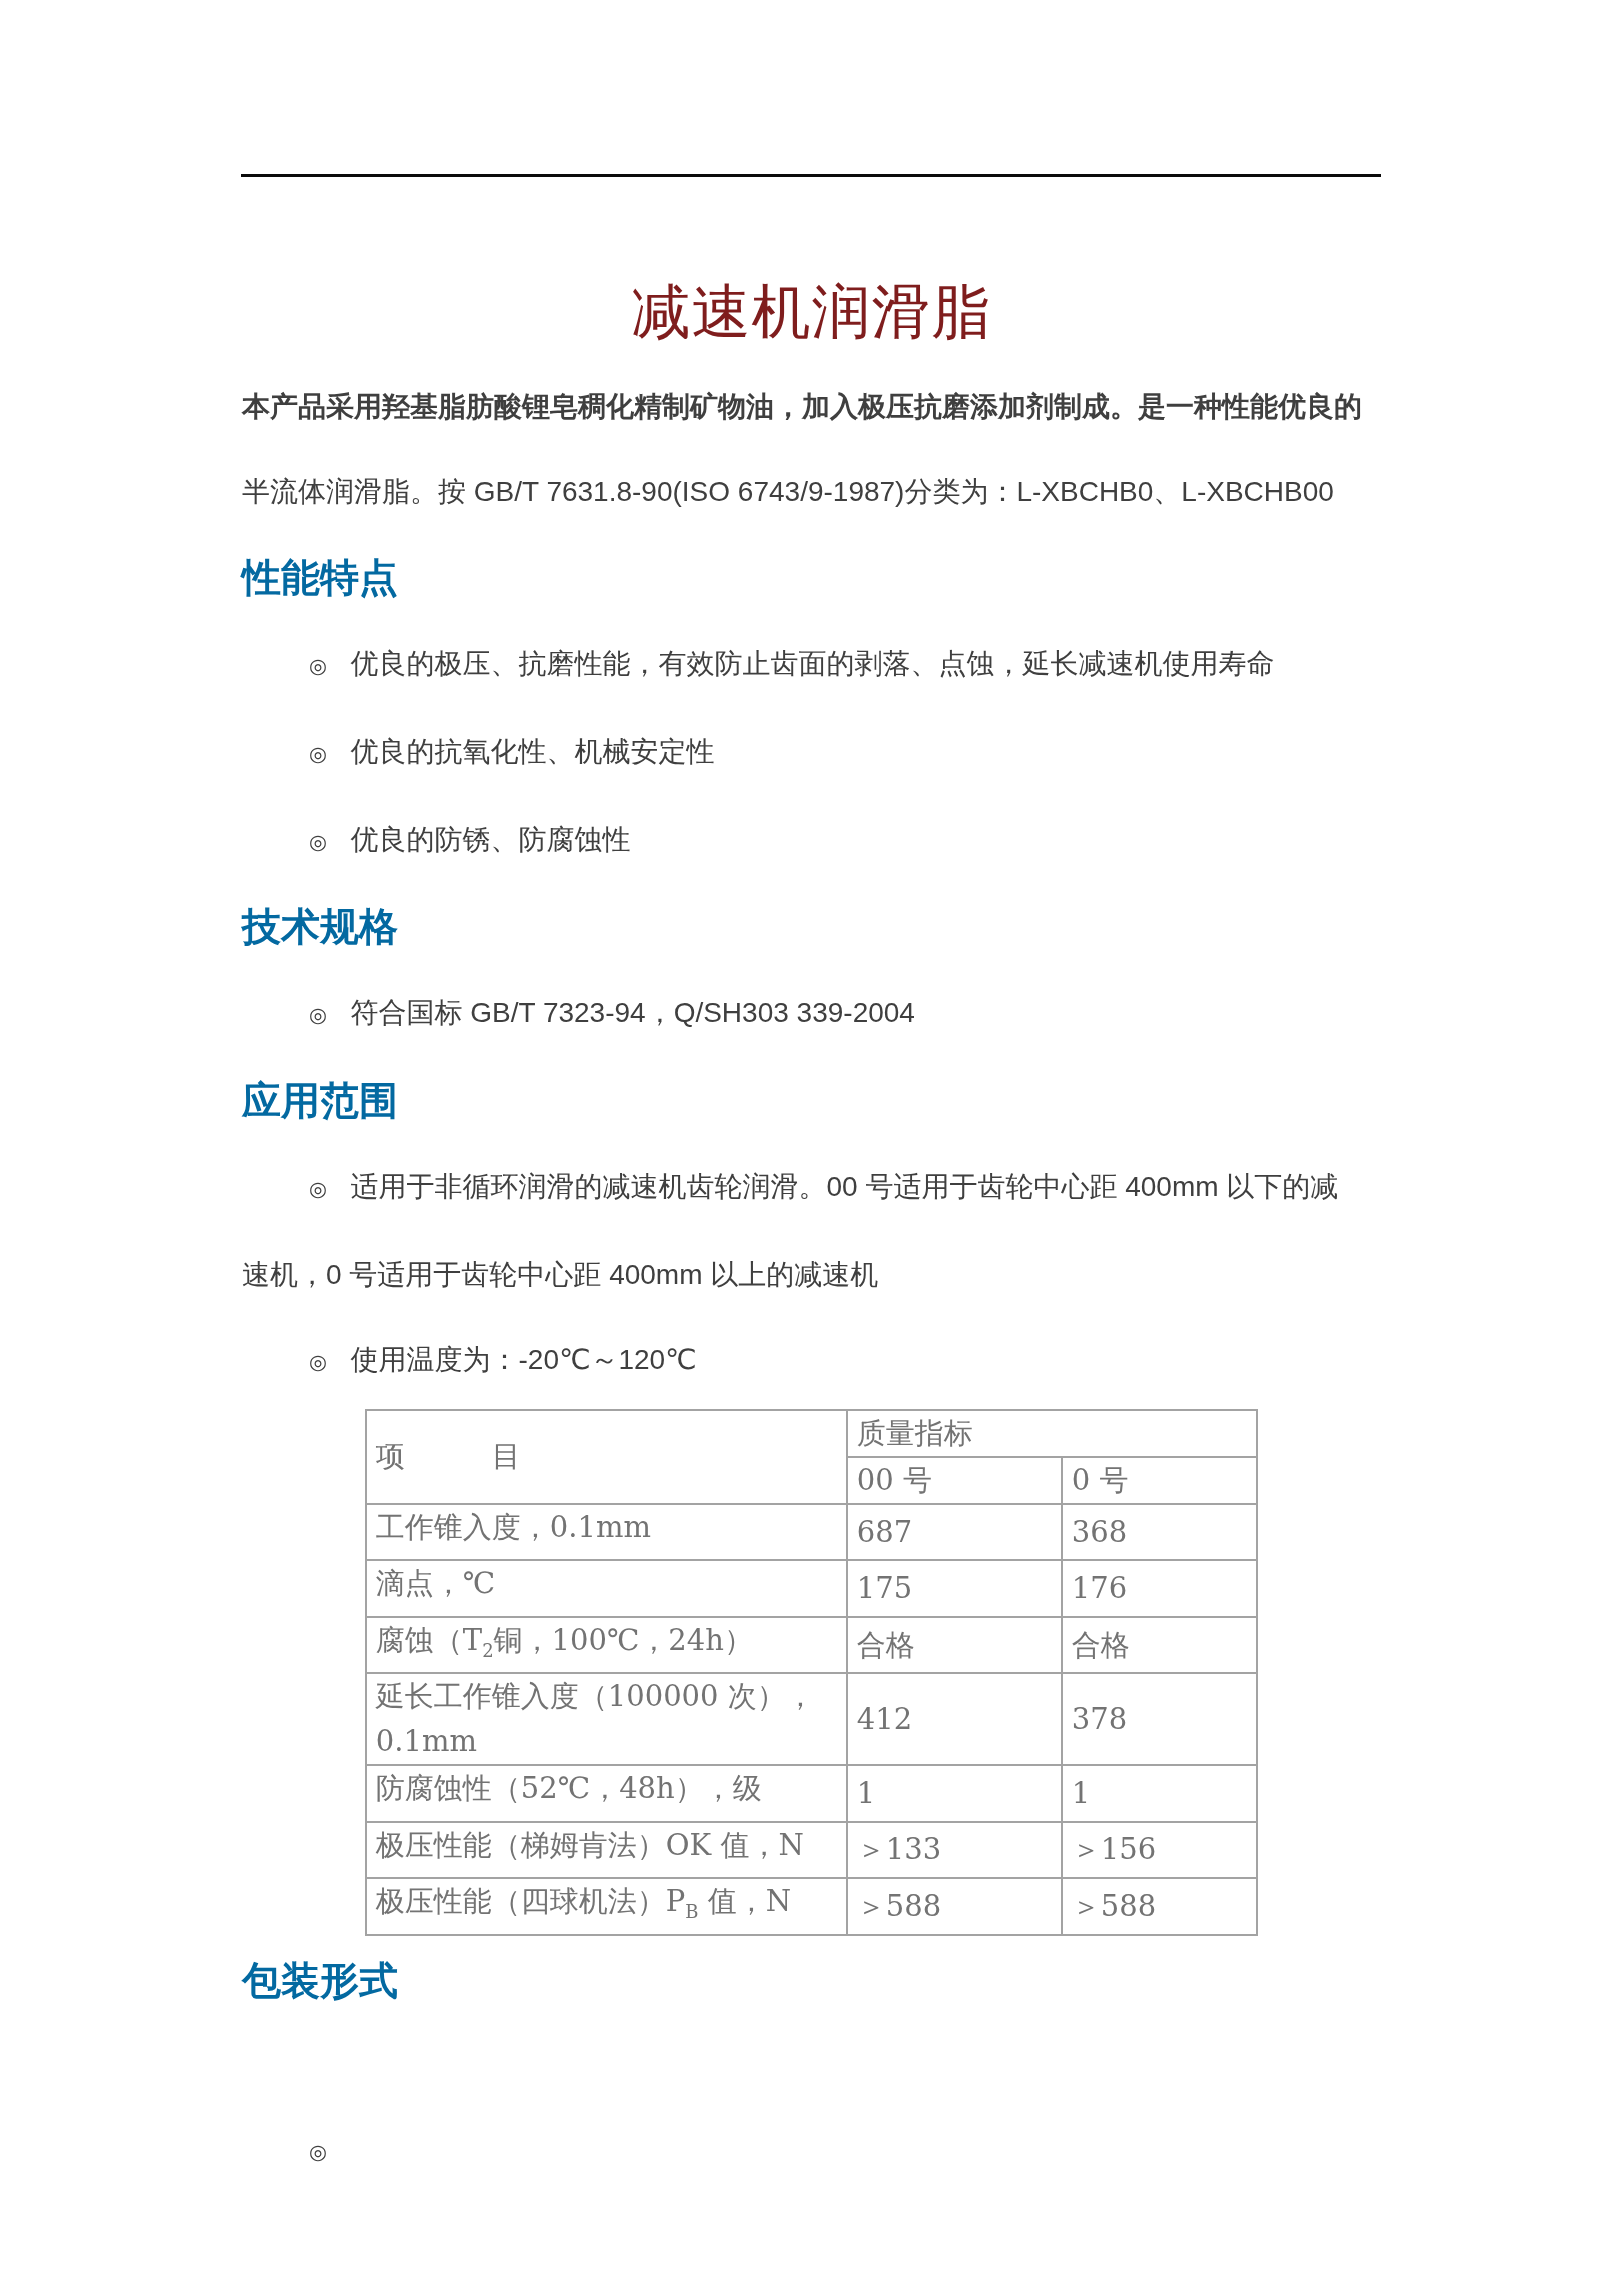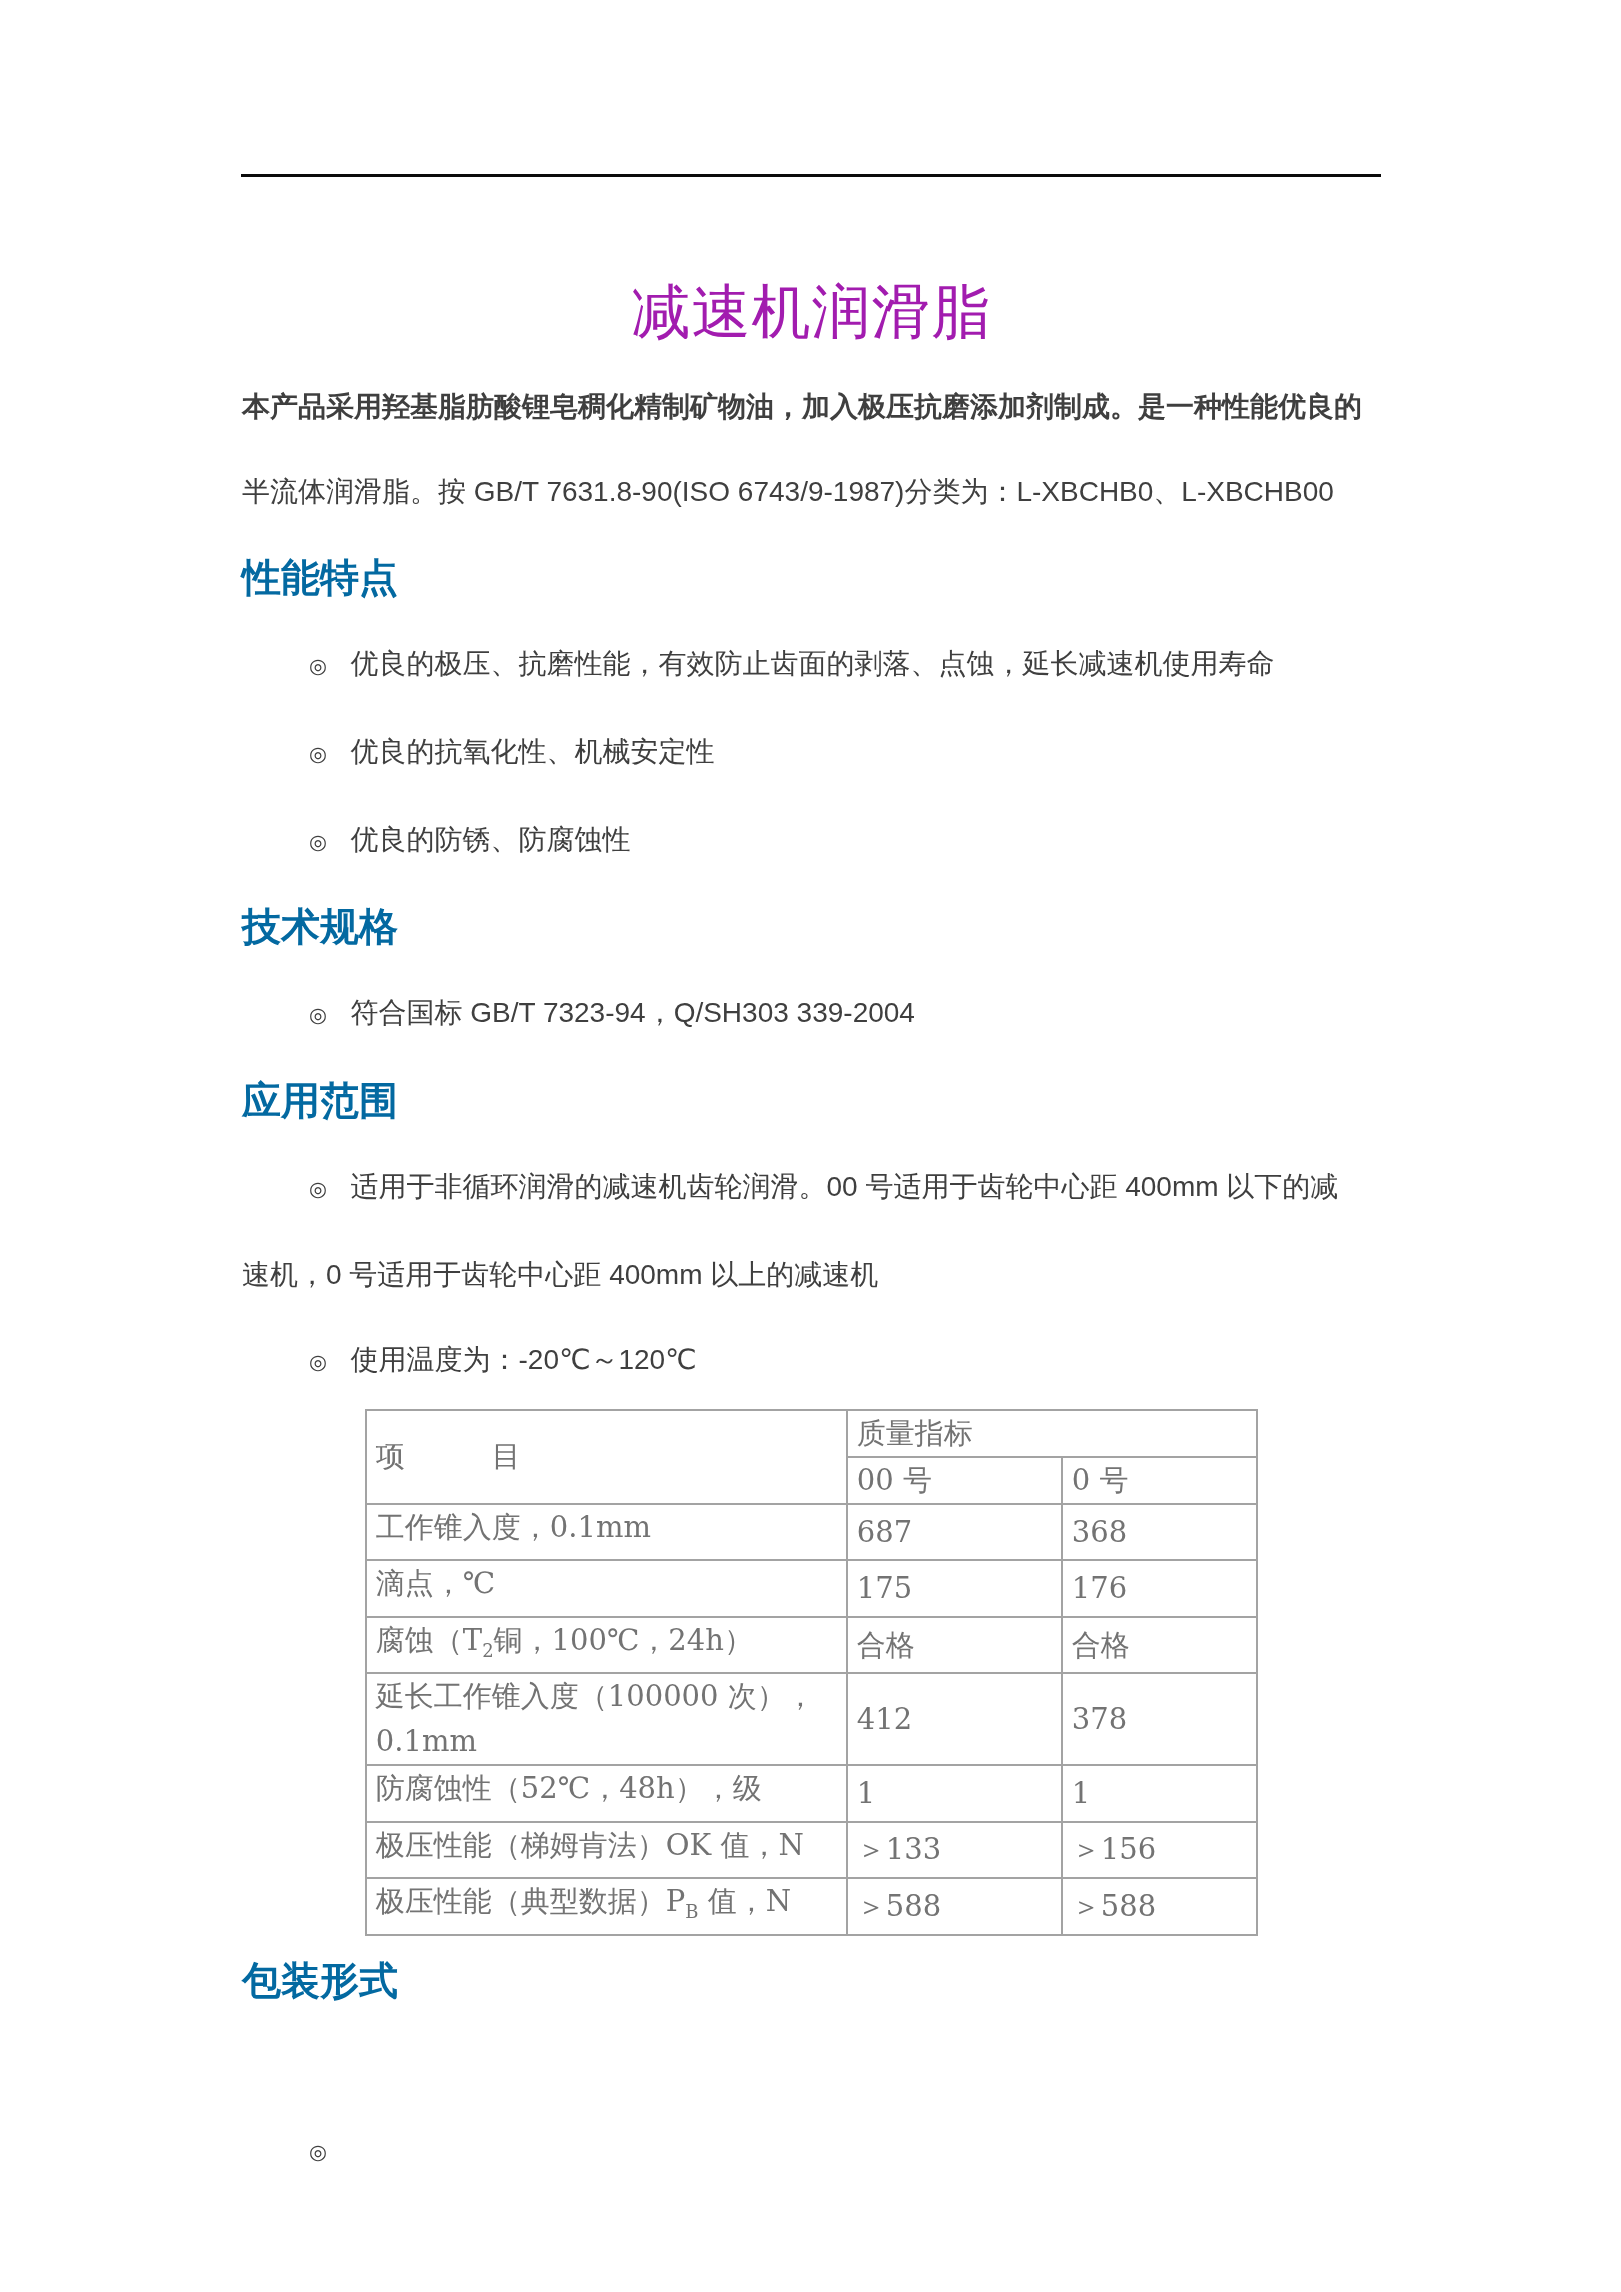--- a/index.html
+++ b/index.html
@@ -25,21 +25,21 @@
     left:242px;
     top:178px;
     width:1139px;
   }
   .doc-title{
     margin-top:99px;
     text-align:center;
     font-size:59px;
     line-height:71px;
     font-weight:400;
-    color:#a21caf;
+    color:#7f1d1d;
     letter-spacing:1px;
     white-space:nowrap;
   }
   .block{
     line-height:78px;
     margin:0 0 7.8px 0;
     font-size:28px;
     color:#3f3f3f;
     white-space:nowrap;
   }
@@ -176,21 +176,21 @@
         <td><span>防腐蚀性（52℃，48h），级</span><sub></sub><span></span></td>
         <td>1</td>
         <td>1</td>
       </tr>
       <tr>
         <td><span>极压性能（梯姆肯法）OK 值，N</span><sub></sub><span></span></td>
         <td>＞133</td>
         <td>＞156</td>
       </tr>
       <tr>
-        <td><span>极压性能（典型数据）P</span><sub>B</sub><span> 值，N</span></td>
+        <td><span>极压性能（四球机法）P</span><sub>B</sub><span> 值，N</span></td>
         <td>＞588</td>
         <td>＞588</td>
       </tr>
     </tbody>
       </table>
 
     <div class="block heading pack-heading">包装形式</div>
 
     <div class="block bullet last-bullet">
       <span class="marker">◎</span>

